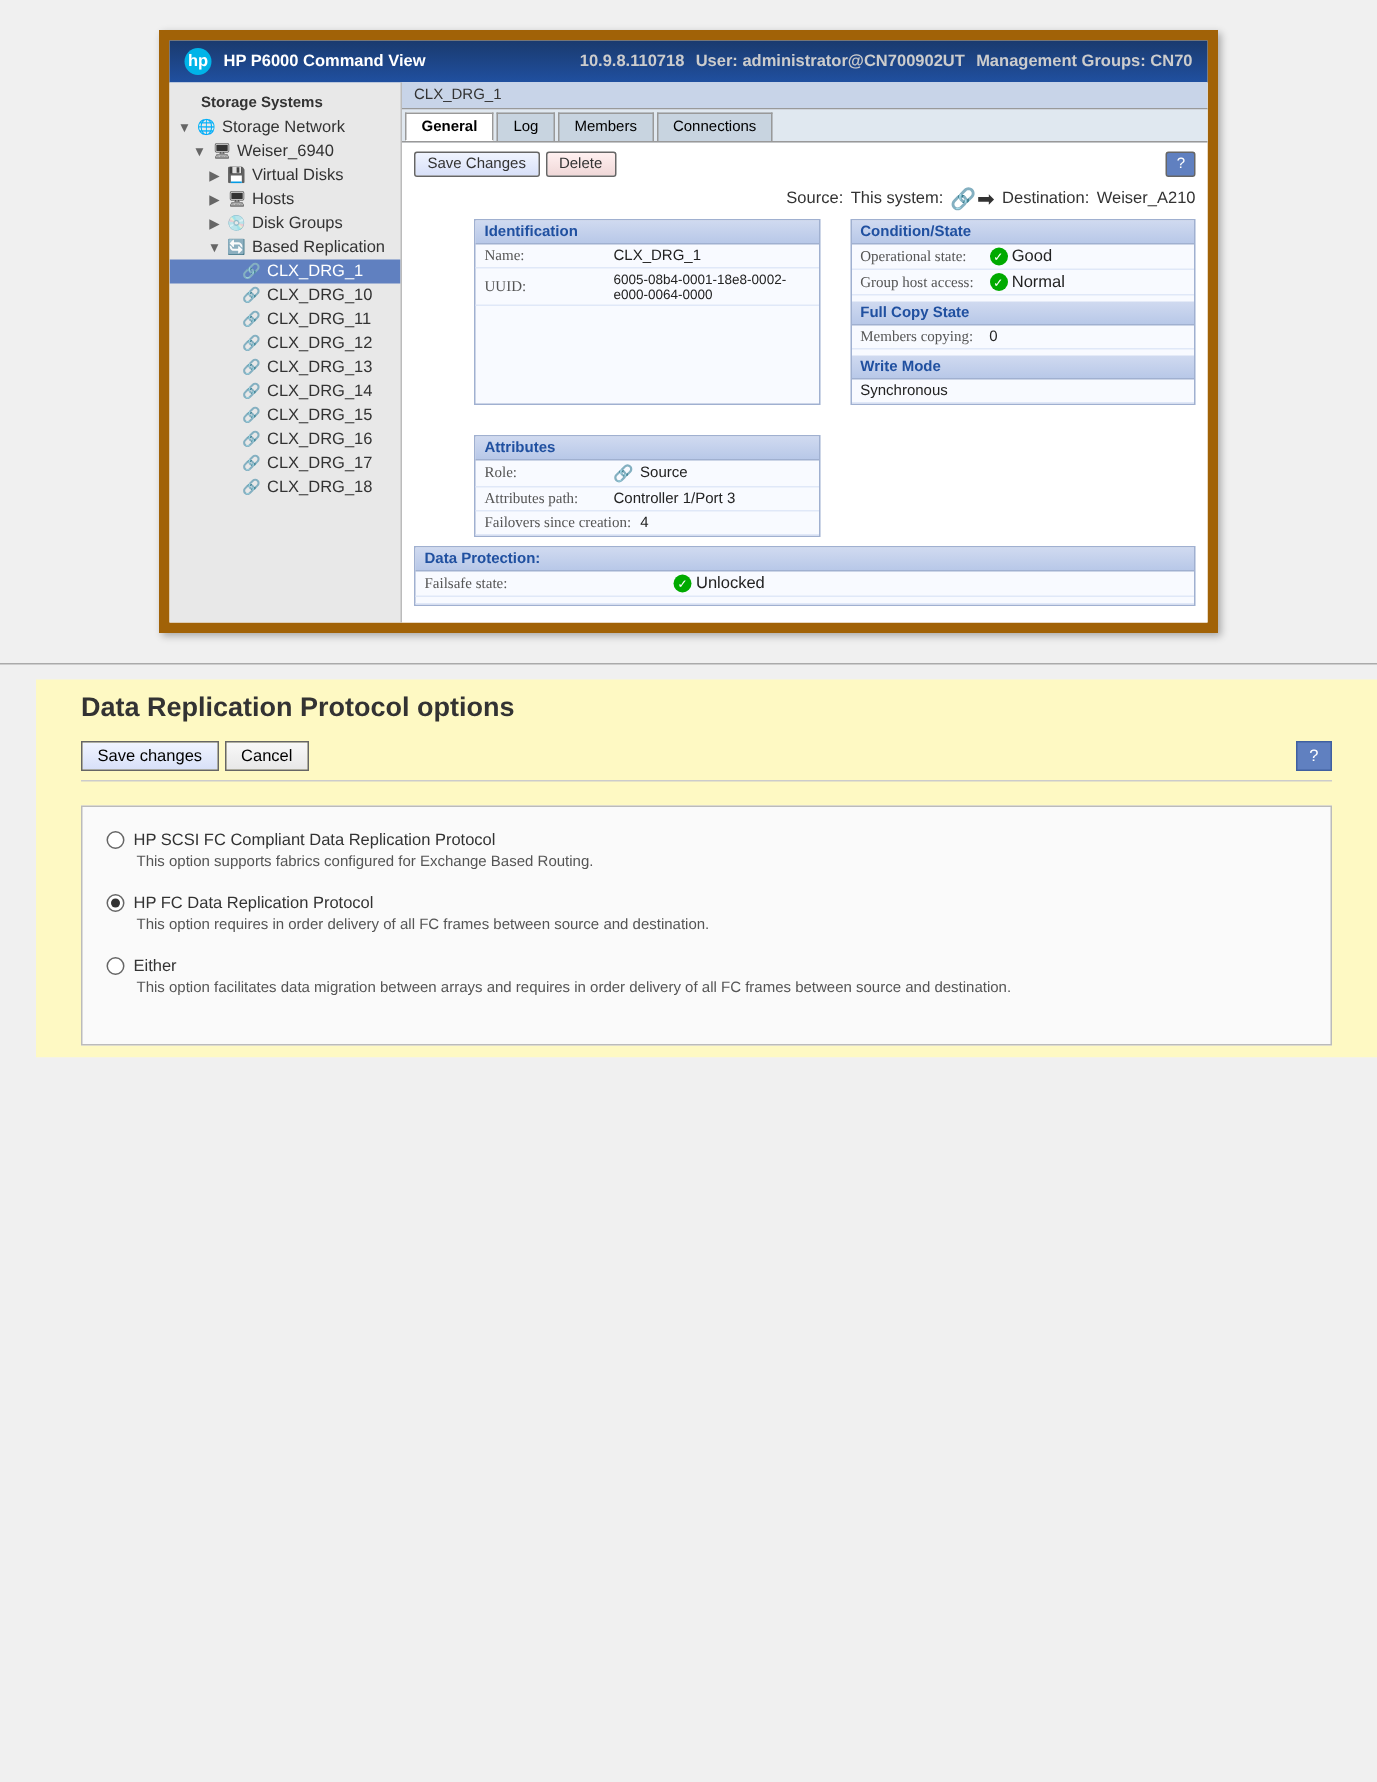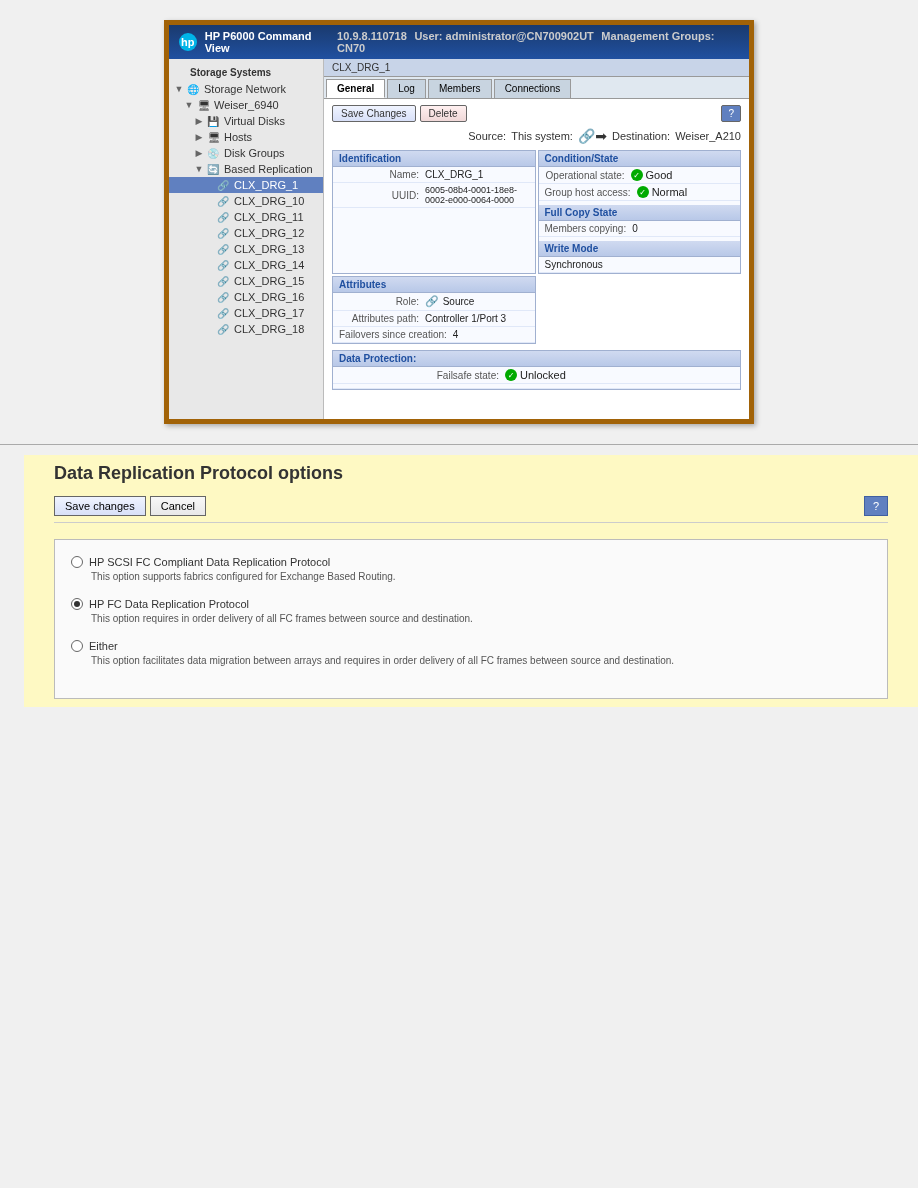--- a/index.html
+++ b/index.html
@@ -1,23 +1,23 @@
 <!DOCTYPE html>
 <html><head>
   <meta charset="utf-8">
   <style>
     * { box-sizing: border-box; margin: 0; padding: 0; font-family: Arial, sans-serif; font-size: 11px; }
     body { background: #f0f0f0; width: 918px; }
 
     
     .app-window {
       background: #fff;
-      border: 5px solid #a16207;
+      border: 7px solid #a16207;
       margin: 10px auto;
-      width: 590px;
+      width: 706px;
       box-shadow: 2px 2px 5px rgba(0,0,0,0.3);
     }
 
     .title-bar {
       background: linear-gradient(to bottom, #1a3a6e, #2050a0);
       color: white;
       padding: 5px 10px;
       display: flex;
       align-items: center;
       justify-content: space-between;
@@ -197,21 +197,22 @@
       align-items: center;
       gap: 5px;
       margin-bottom: 6px;
       font-size: 10px;
       color: #333;
     }
 
     .properties-grid {
       display: grid;
       grid-template-columns: 1fr 1fr;
-      gap: 2px;
+      gap: 20px;
+      margin-left: 40px;
     }
 
     .prop-section {
       border: 1px solid #a0b0d0;
       background: #f8faff;
     }
 
     .prop-section-title {
       background: linear-gradient(to bottom, #d0daf0, #b8c8e8);
       padding: 2px 6px;
@@ -223,24 +224,25 @@
 
     .prop-row {
       display: flex;
       padding: 2px 6px;
       border-bottom: 1px solid #e0e8f8;
       align-items: center;
     }
 
     .prop-label {
       color: #555;
-      text-align: right;
+      text-align: left;
       min-width: 80px;
       margin-right: 6px;
       font-size: 10px;
+      font-family: Liberation Serif, serif;
     }
 
     .prop-value {
       color: #222;
       font-size: 10px;
     }
 
     .status-good {
       display: flex;
       align-items: center;

